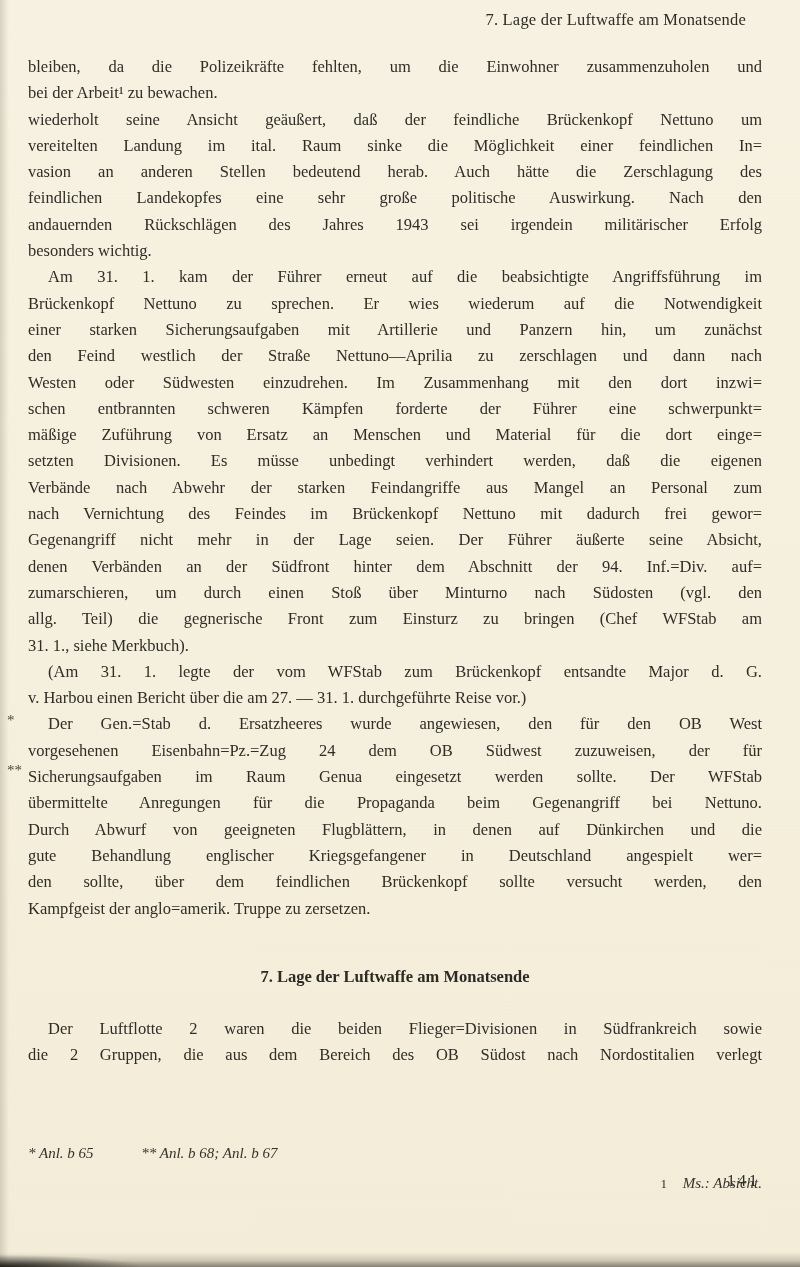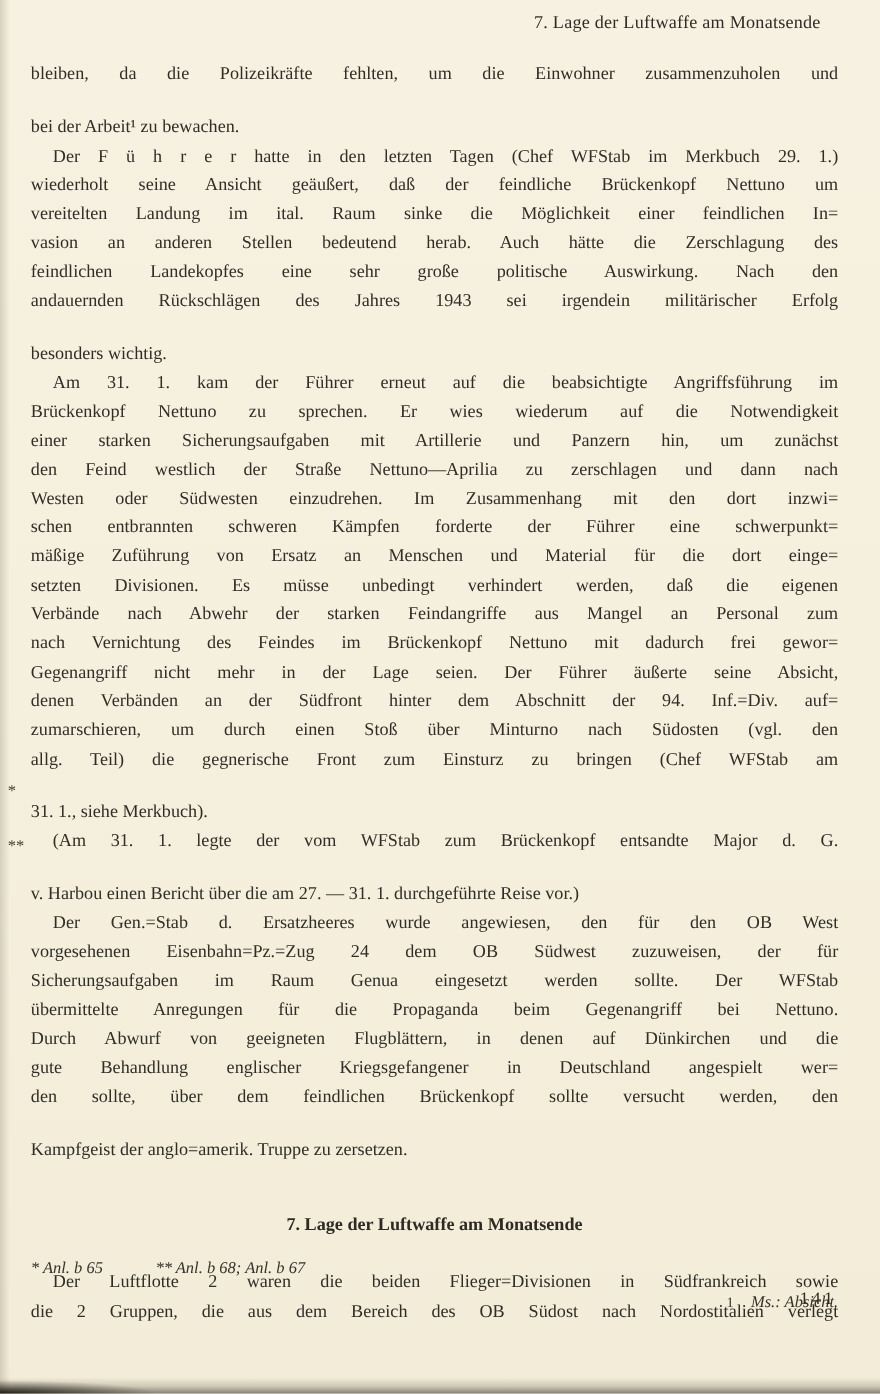--- a/index.html
+++ b/index.html
@@ -55,21 +55,21 @@
     color: #2f2d26;
   }
 
   .para { margin: 0; }
 
   .tl {
     text-align: justify;
     text-align-last: justify;
     white-space: normal;
   }
-  .tl.tl-last { text-align-last: left; margin-top: 22px; }
+  .tl.tl-last { text-align-last: left; }
   .tl.tl-indent { text-indent: 20px; }
 
   .section-heading {
     margin: 42px 0 26px 0;
     text-align: center;
     font-size: 16.5px;
     font-weight: 700;
     line-height: 26.3px;
     color: #2c2a23;
   }
@@ -132,21 +132,20 @@
   <div class="margin-mark mm1">*</div>
 
   <div class="margin-mark mm2">**</div>
 
   <div class="text-block">
     <div class="para">
         <div class="tl">bleiben, da die Polizeikräfte fehlten, um die Einwohner zusammenzuholen und</div>
         <div class="tl tl-last">bei der Arbeit¹ zu bewachen.</div>
       </div>
     <div class="para">
-        <div class="tl tl-indent">Der F ü h r e r hatte in den letzten Tagen (Chef WFStab im Merkbuch 29. 1.)</div>
         <div class="tl">wiederholt seine Ansicht geäußert, daß der feindliche Brückenkopf Nettuno um</div>
         <div class="tl">vereitelten Landung im ital. Raum sinke die Möglichkeit einer feindlichen In=</div>
         <div class="tl">vasion an anderen Stellen bedeutend herab. Auch hätte die Zerschlagung des</div>
         <div class="tl">feindlichen Landekopfes eine sehr große politische Auswirkung. Nach den</div>
         <div class="tl">andauernden Rückschlägen des Jahres 1943 sei irgendein militärischer Erfolg</div>
         <div class="tl tl-last">besonders wichtig.</div>
       </div>
     <div class="para">
         <div class="tl tl-indent">Am 31. 1. kam der Führer erneut auf die beabsichtigte Angriffsführung im</div>
         <div class="tl">Brückenkopf Nettuno zu sprechen. Er wies wiederum auf die Notwendigkeit</div>

